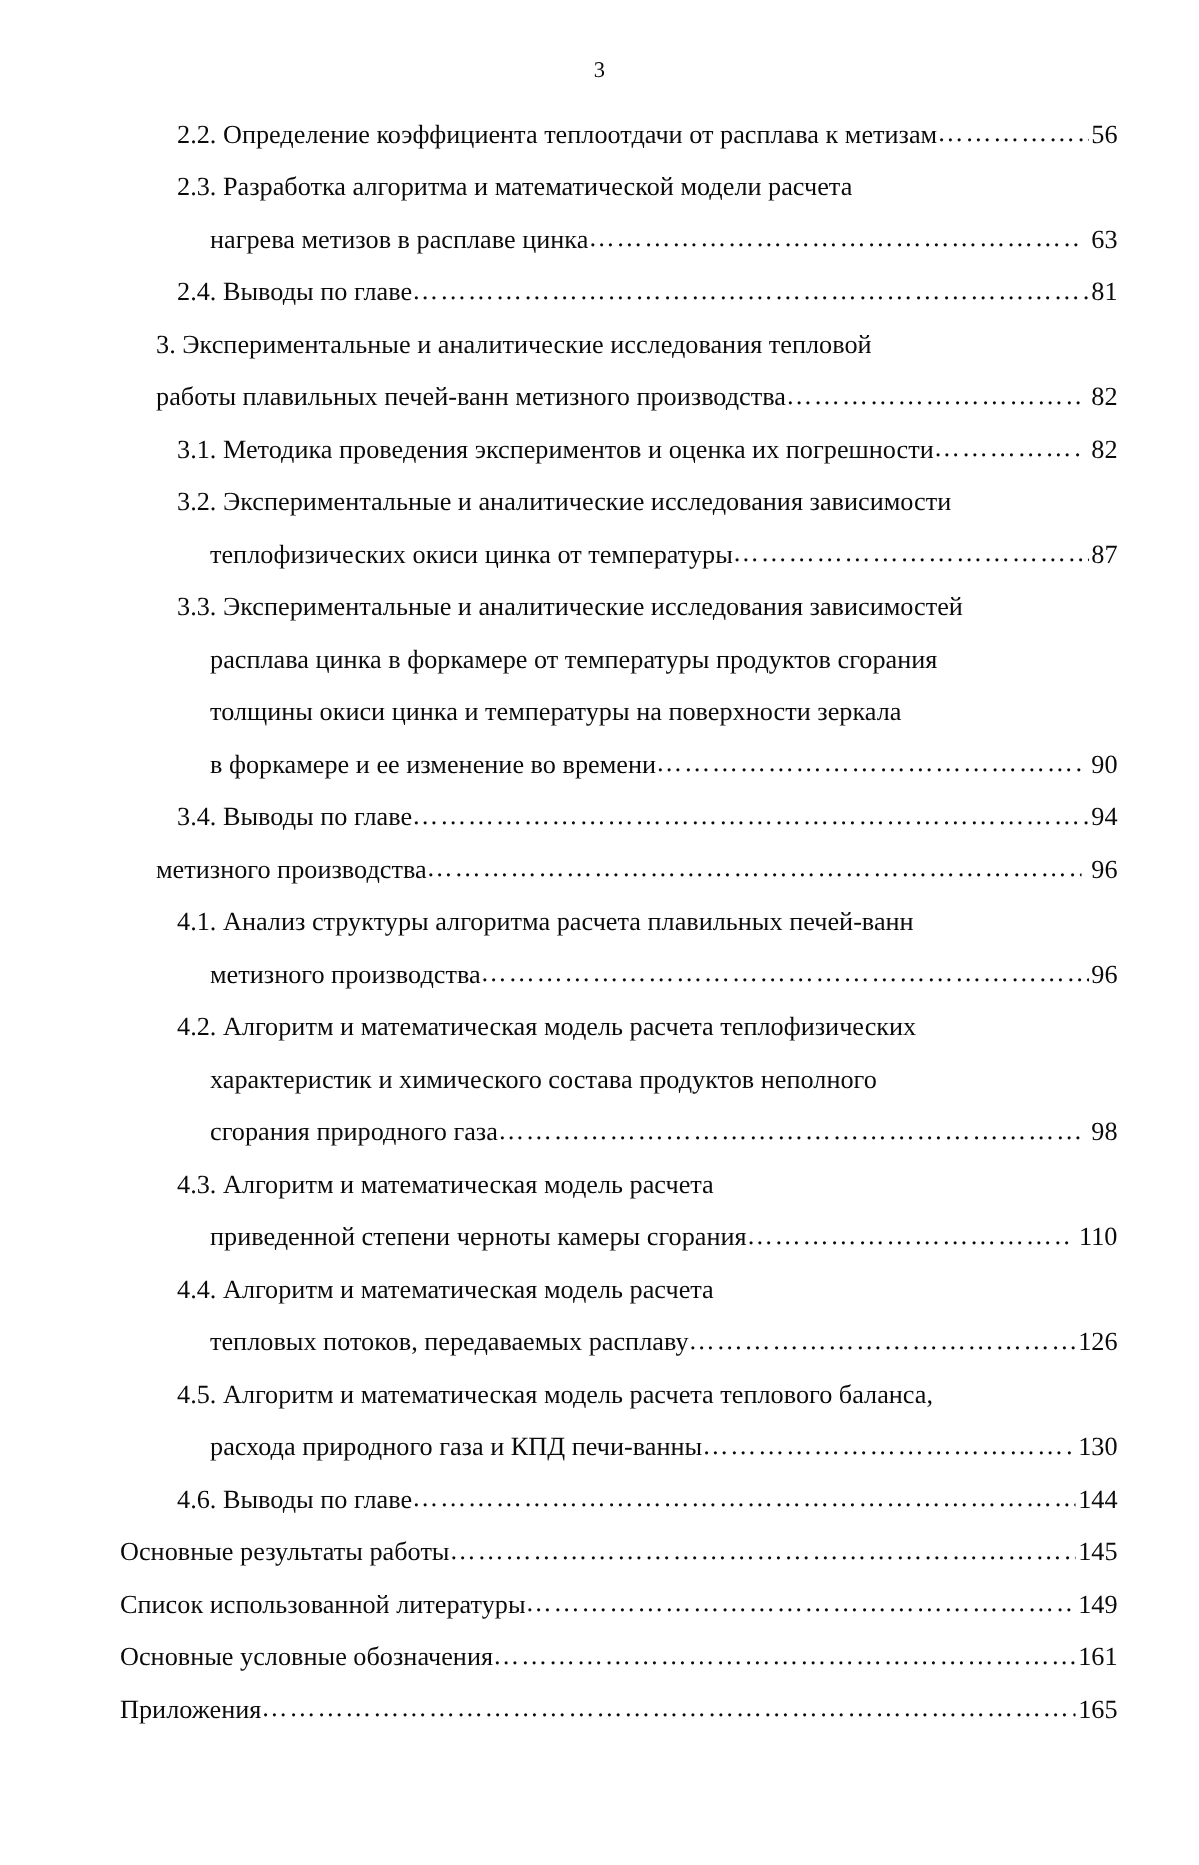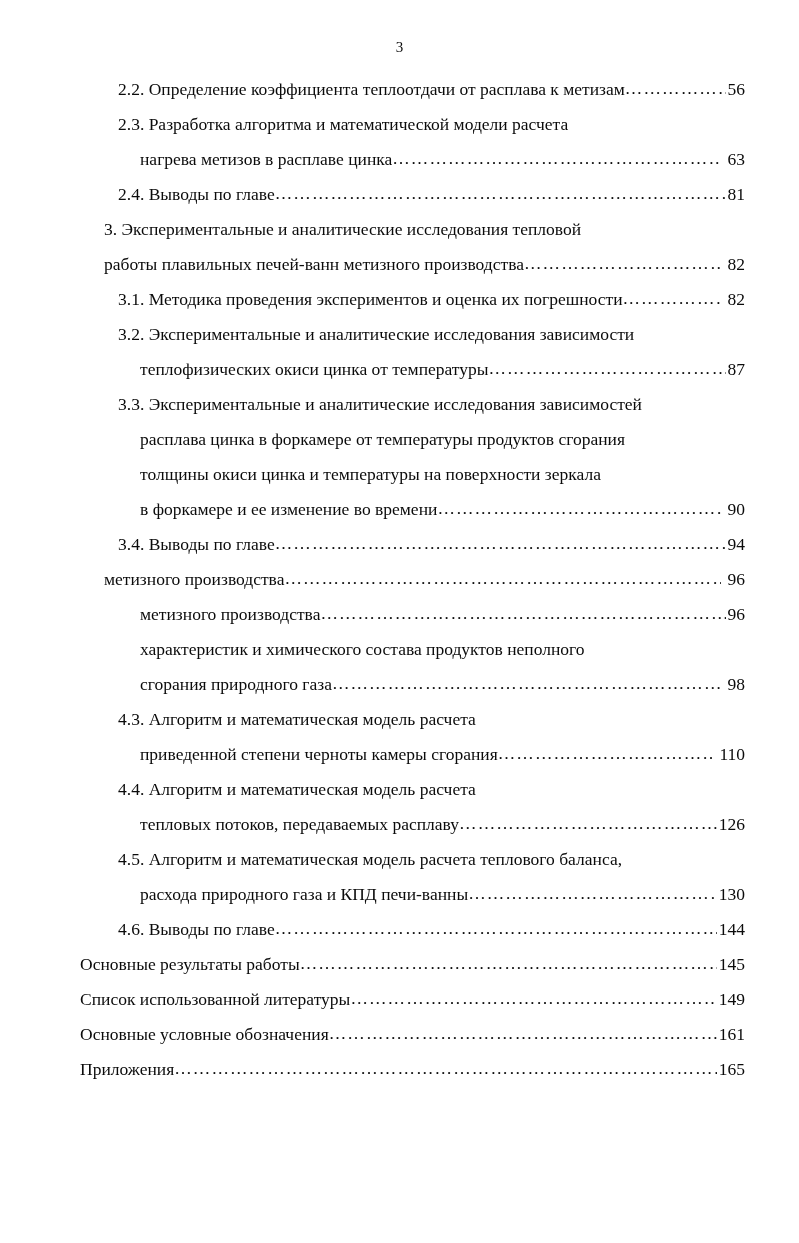--- a/index.html
+++ b/index.html
@@ -108,23 +108,25 @@
         <div class="line cont-3"><span class="txt">толщины окиси цинка и температуры на поверхности зеркала</span></div>
         <div class="line cont-3"><span class="txt">в форкамере и ее изменение во времени</span><span class="leader">………………………………………………………………………………………………………………………………………</span><span class="pg"> 90</span></div>
       </div>
       <div class="entry">
         <div class="line ind-2"><span class="txt">3.4. Выводы по главе</span><span class="leader">………………………………………………………………………………………………………………………………………</span><span class="pg">94</span></div>
       </div>
       <div class="entry">
         <div class="line cont-1"><span class="txt">метизного производства</span><span class="leader">………………………………………………………………………………………………………………………………………</span><span class="pg"> 96</span></div>
       </div>
       <div class="entry">
+        <div class="line ind-2"><span class="txt">4.1. Анализ структуры алгоритма расчета плавильных печей-ванн</span></div>
         <div class="line cont-3"><span class="txt">метизного производства</span><span class="leader">………………………………………………………………………………………………………………………………………</span><span class="pg">96</span></div>
       </div>
       <div class="entry">
+        <div class="line ind-2"><span class="txt">4.2. Алгоритм и математическая модель расчета теплофизических</span></div>
         <div class="line cont-3"><span class="txt">характеристик и химического состава продуктов неполного</span></div>
         <div class="line cont-3"><span class="txt">сгорания природного газа</span><span class="leader">………………………………………………………………………………………………………………………………………</span><span class="pg"> 98</span></div>
       </div>
       <div class="entry">
         <div class="line ind-2"><span class="txt">4.3. Алгоритм и математическая модель расчета</span></div>
         <div class="line cont-3"><span class="txt">приведенной степени черноты камеры сгорания</span><span class="leader">………………………………………………………………………………………………………………………………………</span><span class="pg"> 110</span></div>
       </div>
       <div class="entry">
         <div class="line ind-2"><span class="txt">4.4. Алгоритм и математическая модель расчета</span></div>
         <div class="line cont-3"><span class="txt">тепловых потоков, передаваемых расплаву</span><span class="leader">………………………………………………………………………………………………………………………………………</span><span class="pg">126</span></div>

